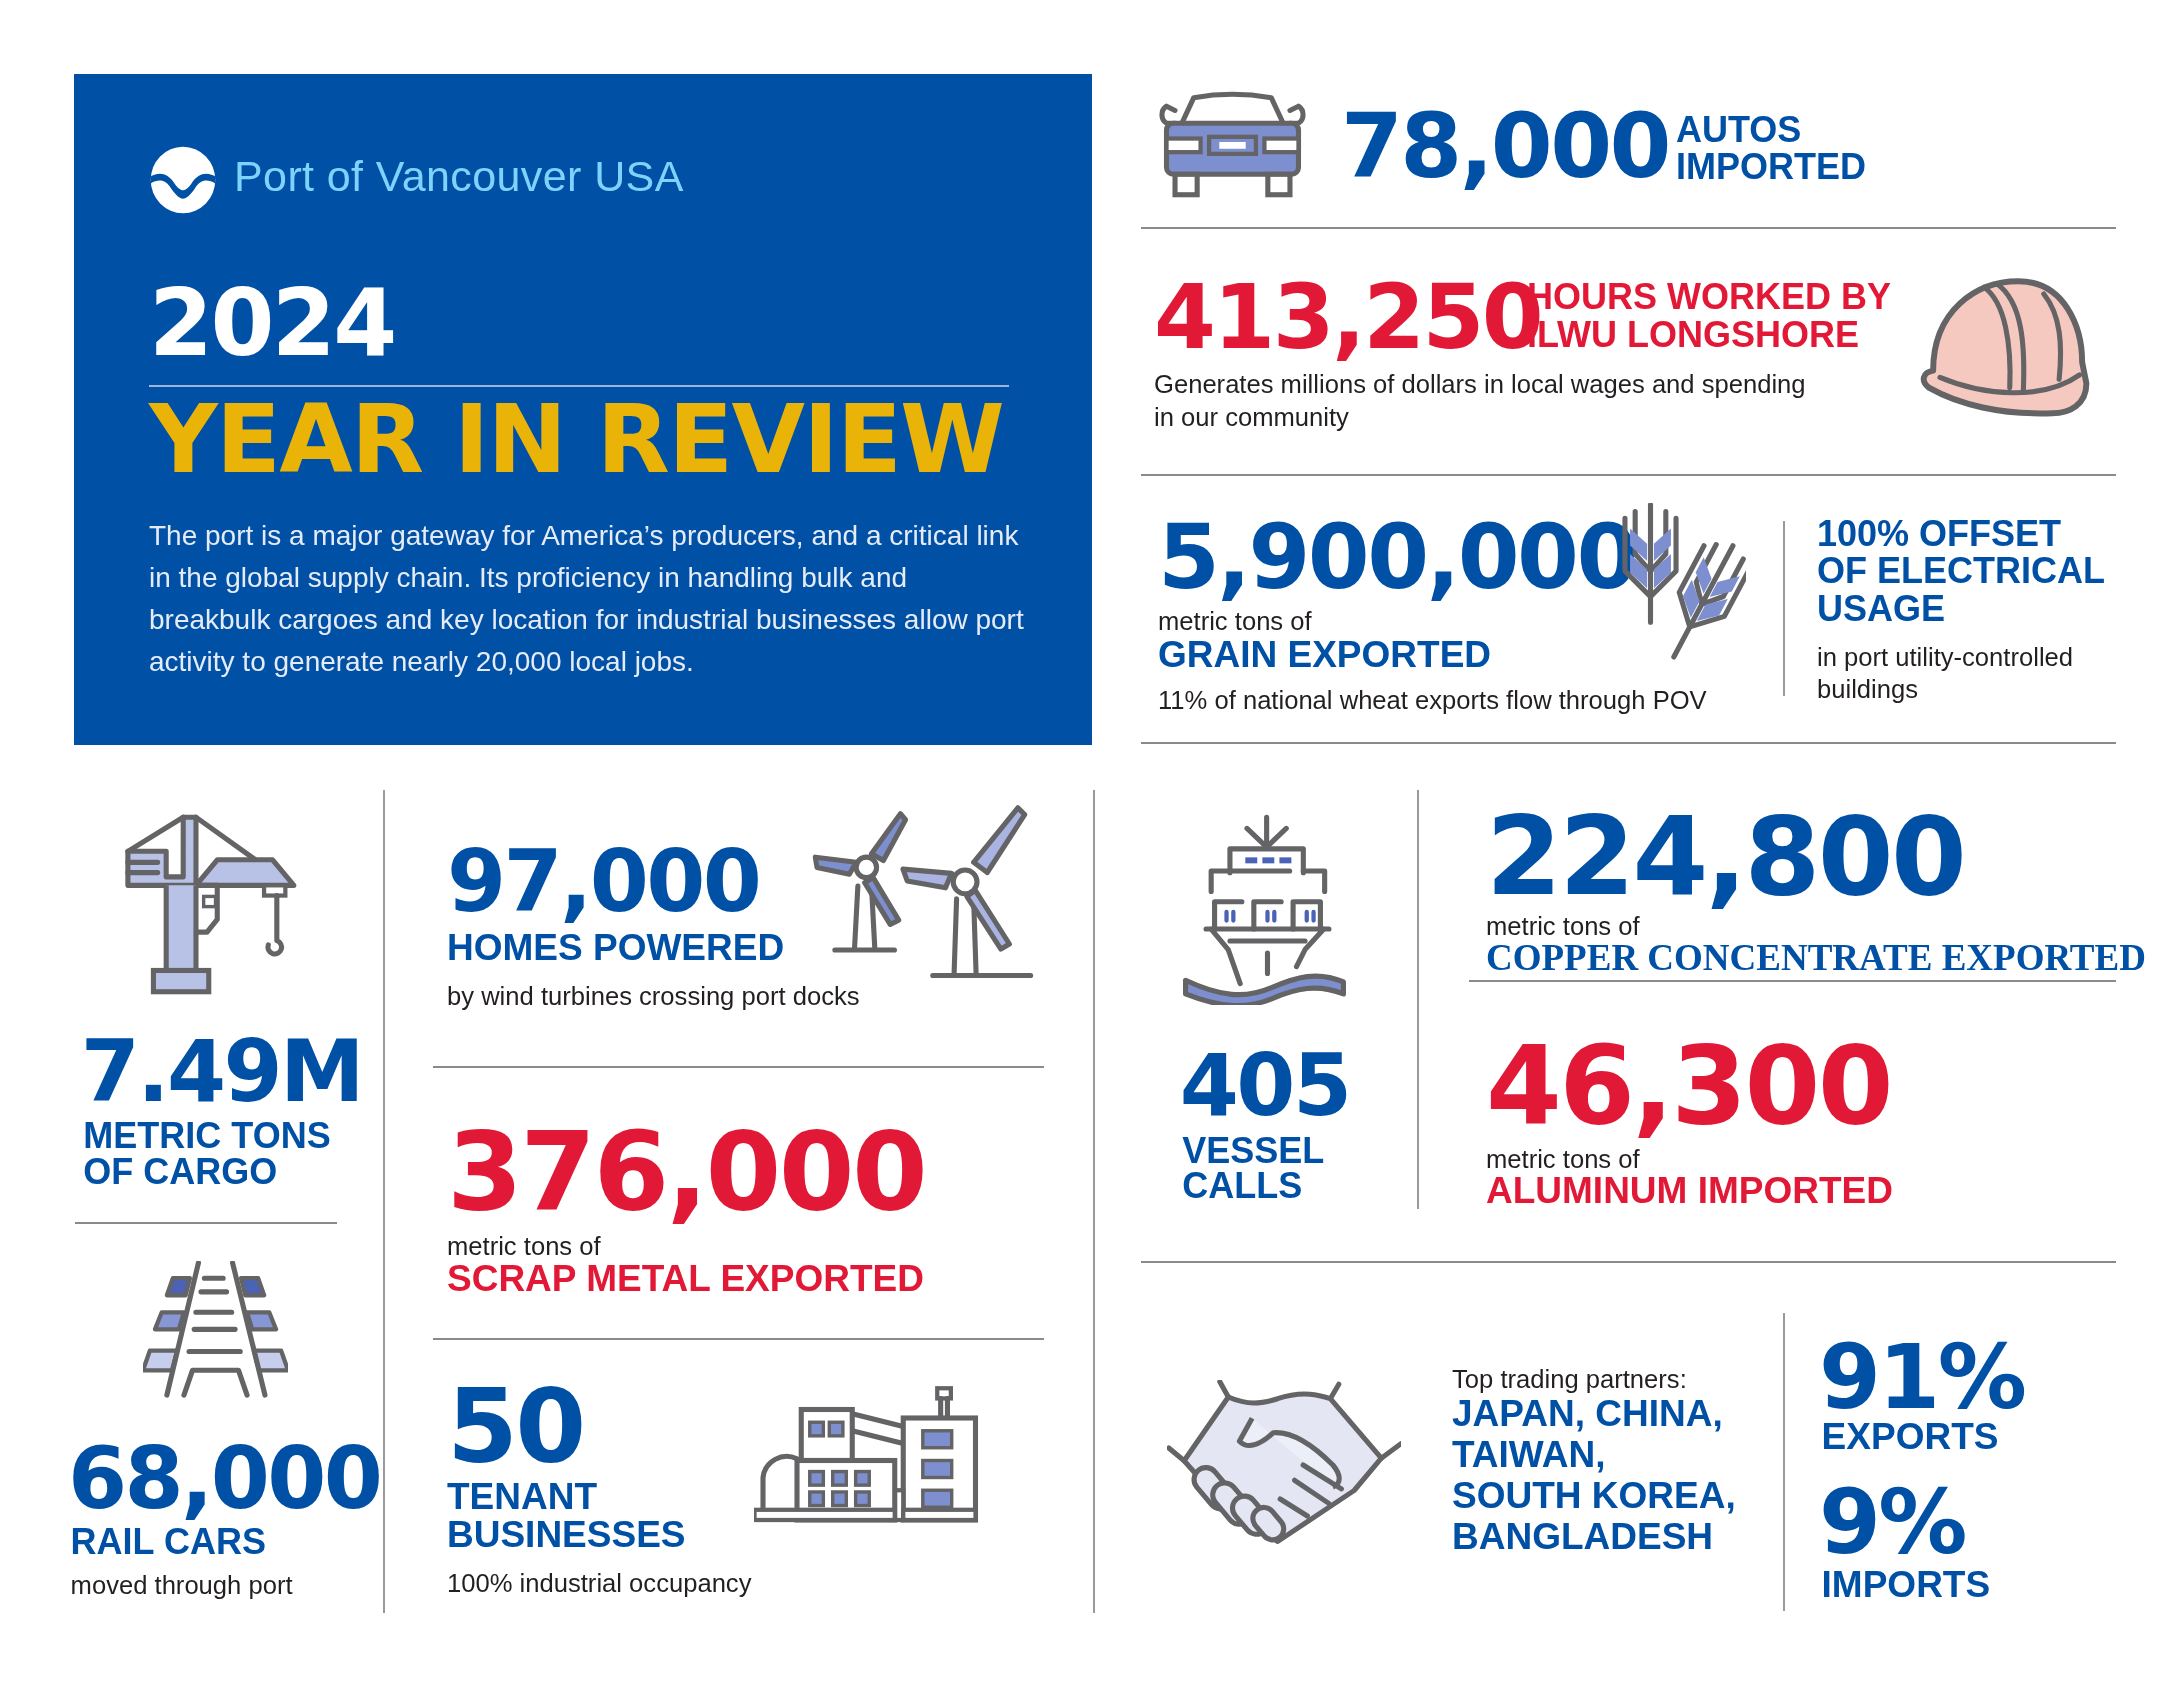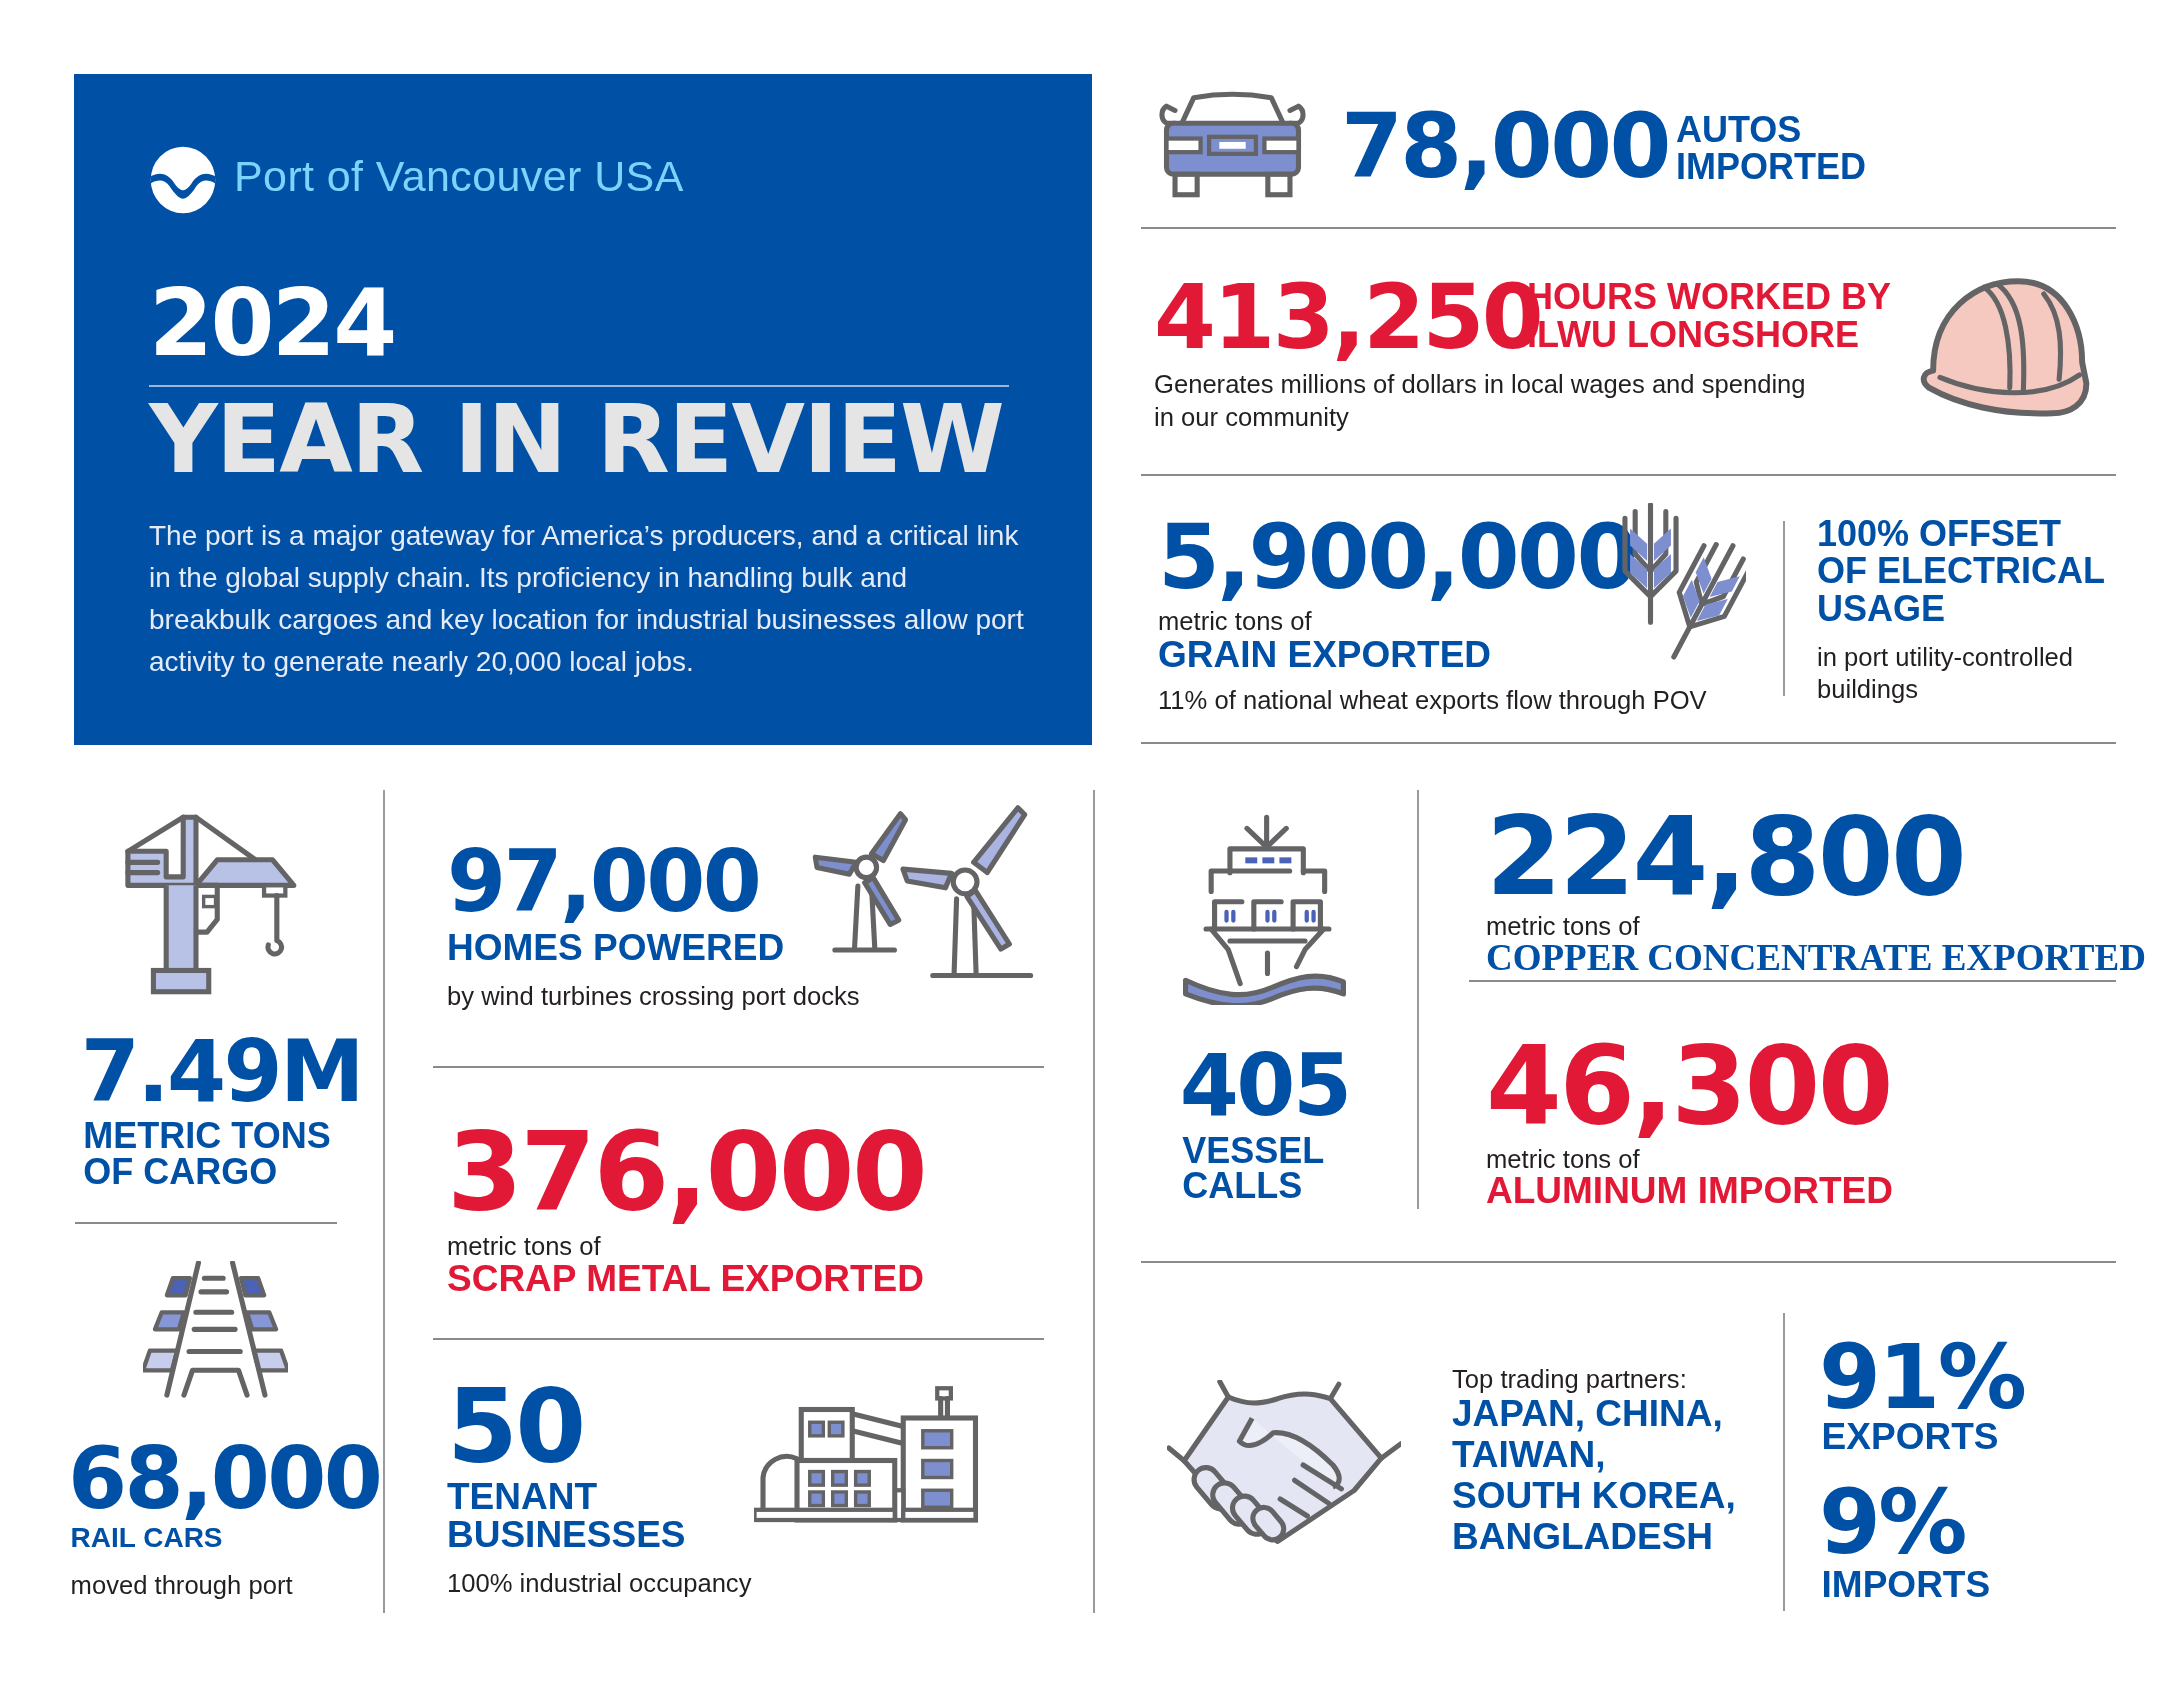--- a/index.html
+++ b/index.html
@@ -14,21 +14,21 @@
   .small { font-family: "Liberation Sans", sans-serif; font-weight: 400; line-height: 1.3; white-space: nowrap; }
   .hr { position: absolute; height: 1.7px; background: #8a8a8a; }
   .vr { position: absolute; width: 1.7px; background: #9a9a9a; }
 
   
   #hero { left: 74px; top: 74px; width: 1018px; height: 671px; background: #0050a5; }
   #logo { left: 75px; top: 72px; width: 68px; height: 68px; }
   #brand { left: 160px; top: 78px; font-size: 43px; color: #7dd3fc; font-family: "Liberation Sans", sans-serif; letter-spacing: 0.4px; white-space: nowrap; }
   #year { left: 75px; top: 204px; font-size: 92px; color: #fff; }
   #hero-rule { left: 75px; top: 311px; width: 860px; height: 1.7px; background: #9fb6dc; }
-  #title { left: 75px; top: 318px; font-size: 95px; color: #e5e5e5; letter-spacing: -1.7px; }
+  #title { left: 75px; top: 318px; font-size: 95px; color: #eab308; letter-spacing: -1.7px; }
   #intro { left: 75px; top: 441px; width: 886px; font-size: 28px; line-height: 42px; color: #e6ecf7; white-space: normal; font-family: "Liberation Sans", sans-serif; }
 
   svg .st { stroke: #646466; fill: none; stroke-width: 6; stroke-linecap: round; stroke-linejoin: round; }
 </style>
 </head>
 <body>
 
 <div id="hero" class="abs">
   <svg id="logo" class="abs" viewBox="0 0 80 80">
     <ellipse cx="40" cy="40" rx="38" ry="39" fill="#fff"></ellipse>
@@ -136,21 +136,21 @@
     <polygon points="115,20 135,20 142,40 120,40" fill="#4a63b6" stroke="#646466" stroke-width="5" stroke-linejoin="round"></polygon>
     <polygon points="22,60 48,60 42,80 14,80" fill="#8797d6" stroke="#646466" stroke-width="5" stroke-linejoin="round"></polygon>
     <polygon points="122,60 148,60 156,80 128,80" fill="#8797d6" stroke="#646466" stroke-width="5" stroke-linejoin="round"></polygon>
     <polygon points="8,105 40,105 34,128 0,128" fill="#c7cdec" stroke="#646466" stroke-width="5" stroke-linejoin="round"></polygon>
     <polygon points="130,105 162,105 170,128 136,128" fill="#c7cdec" stroke="#646466" stroke-width="5" stroke-linejoin="round"></polygon>
     <path d="M65,2 L28,157 M105,2 L143,157" class="st"></path>
     <path d="M72,20 L94,20 M68,36 L98,36 M62,60 L104,60 M60,80 L108,80 M54,106 L114,106" class="st"></path>
     <path d="M48,157 L58,128 L112,128 L122,157" class="st"></path>
   </svg>
   <div class="abs bignum blue" style="left:0;top:175px;font-size:85px;">68,000</div>
-  <div class="abs label blue" style="left:2.6px;top:262px;font-size:28px;">RAIL CARS</div>
+  <div class="abs label blue" style="left:2.6px;top:262px;font-size:36px;">RAIL CARS</div>
   <div class="abs small dark" style="left:2.6px;top:308px;font-size:25.6px;">moved through port</div>
 </div>
 
 <div class="vr" style="left:383px;top:790px;height:823px;"></div>
 
 <div class="abs" style="left:447px;top:801px;width:605px;height:221px;">
   <div class="abs bignum blue" style="left:0;top:38px;font-size:85px;">97,000</div>
   <div class="abs label blue" style="left:0;top:128px;font-size:37px;">HOMES POWERED</div>
   <div class="abs small dark" style="left:0;top:179px;font-size:25.6px;">by wind turbines crossing port docks</div>
   <svg class="abs" style="left:358px;top:0;" width="247" height="183" viewBox="0 0 290 215">

